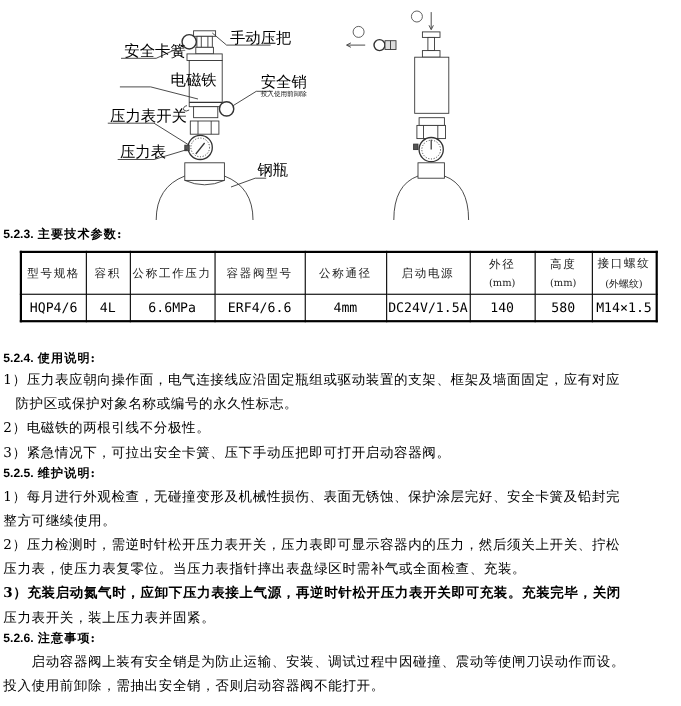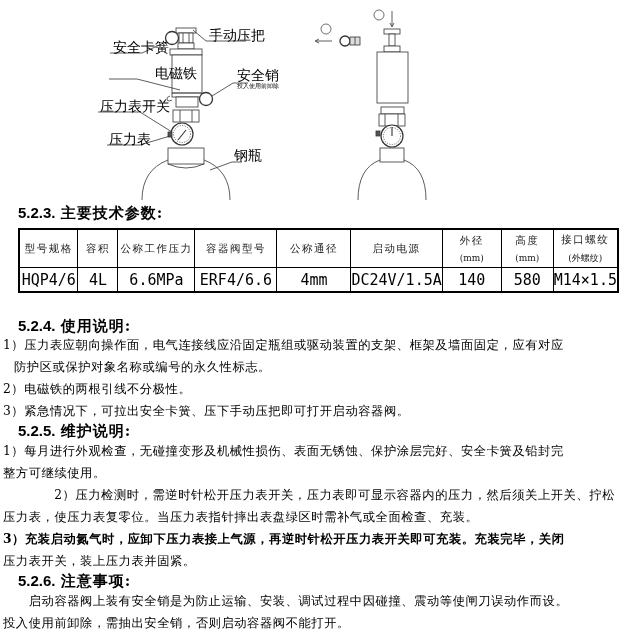--- a/index.html
+++ b/index.html
@@ -1,28 +1,28 @@
 <!DOCTYPE html>
 <html><head>
 <meta charset="utf-8">
 <style>
   html, body { margin: 0; padding: 0; background: #ffffff; }
   body { width: 619px; height: 642px; position: relative; overflow: hidden;
          font-family: "DejaVu Sans", sans-serif; color: #000; }
   .diagram { position: absolute; left: 0; top: 0; width: 619px; height: 200px; }
   .lbl { position: absolute; font-family: "DejaVu Serif", serif; font-size: 14px; line-height: 11px; white-space: nowrap; }
   .lbl-small { font-size: 6px; line-height: 7px; }
-  .heading { position: absolute; left: 18px; font-weight: bold; font-size: 15px; line-height: 16px; white-space: nowrap; }
+  .heading { position: absolute; left: 3px; font-weight: bold; font-size: 11px; line-height: 16px; white-space: nowrap; }
   .heading .num { font-family: "Liberation Sans", sans-serif; font-weight: bold; }
   .heading .ttl { font-family: "DejaVu Serif", serif; font-weight: bold; letter-spacing: 1px; }
   .para { position: absolute; left: 3px; width: 612px; font-family: "DejaVu Serif", serif; font-size: 12.3px; line-height: 22px; white-space: nowrap; letter-spacing: 0.55px; }
   table.spec { position: absolute; left: 18px; top: 228px; border-collapse: collapse; border: 2px solid #000; }
   table.spec td { border: 1px solid #000; text-align: center; font-size: 10px; padding: 0; }
   table.spec tr.hdr td { height: 37px; font-family: "DejaVu Serif", serif; font-size: 10.5px; letter-spacing: 1.5px; color: #222; }
-  table.spec tr.row td { height: 23px; font-family: "DejaVu Sans Mono", monospace; font-size: 15px; }
+  table.spec tr.row td { height: 23px; font-family: "DejaVu Sans Mono", monospace; font-size: 12px; }
   .hdr .sub { display: block; font-size: 9px; margin-top: 5px; letter-spacing: 0; }
 </style>
 </head>
 <body>
 
 <div class="diagram">
   <svg width="619" height="200" viewBox="0 0 619 200" fill="none" stroke="#333" stroke-width="0.8">
 
     <g>
 
@@ -164,21 +164,21 @@
 <div class="para" style="top:356px;margin-left:11px;">防护区或保护对象名称或编号的永久性标志。</div>
 <div class="para" style="top:378px;">2）电磁铁的两根引线不分极性。</div>
 <div class="para" style="top:400px;">3）紧急情况下，可拉出安全卡簧、压下手动压把即可打开启动容器阀。</div>
 
 <div class="heading" style="top:423px;">
   <span class="num">5.2.5.</span>
   <span class="ttl">维护说明:</span>
 </div>
 <div class="para" style="top:440px;">1）每月进行外观检查，无碰撞变形及机械性损伤、表面无锈蚀、保护涂层完好、安全卡簧及铅封完</div>
 <div class="para" style="top:462px;">整方可继续使用。</div>
-<div class="para" style="top:484px;text-align:right;">2）压力检测时，需逆时针松开压力表开关，压力表即可显示容器内的压力，然后须关上开关、拧松</div>
+<div class="para" style="top:484px;">2）压力检测时，需逆时针松开压力表开关，压力表即可显示容器内的压力，然后须关上开关、拧松</div>
 <div class="para" style="top:506px;">压力表，使压力表复零位。当压力表指针摔出表盘绿区时需补气或全面检查、充装。</div>
 <div class="para" style="top:528px;font-weight:bold;">3）充装启动氮气时，应卸下压力表接上气源，再逆时针松开压力表开关即可充装。充装完毕，关闭</div>
 <div class="para" style="top:550px;">压力表开关，装上压力表并固紧。</div>
 
 <div class="heading" style="top:573px;">
   <span class="num">5.2.6.</span>
   <span class="ttl">注意事项:</span>
 </div>
 <div class="para" style="top:590px;">　　启动容器阀上装有安全销是为防止运输、安装、调试过程中因碰撞、震动等使闸刀误动作而设。</div>
 <div class="para" style="top:612px;">投入使用前卸除，需抽出安全销，否则启动容器阀不能打开。</div>

